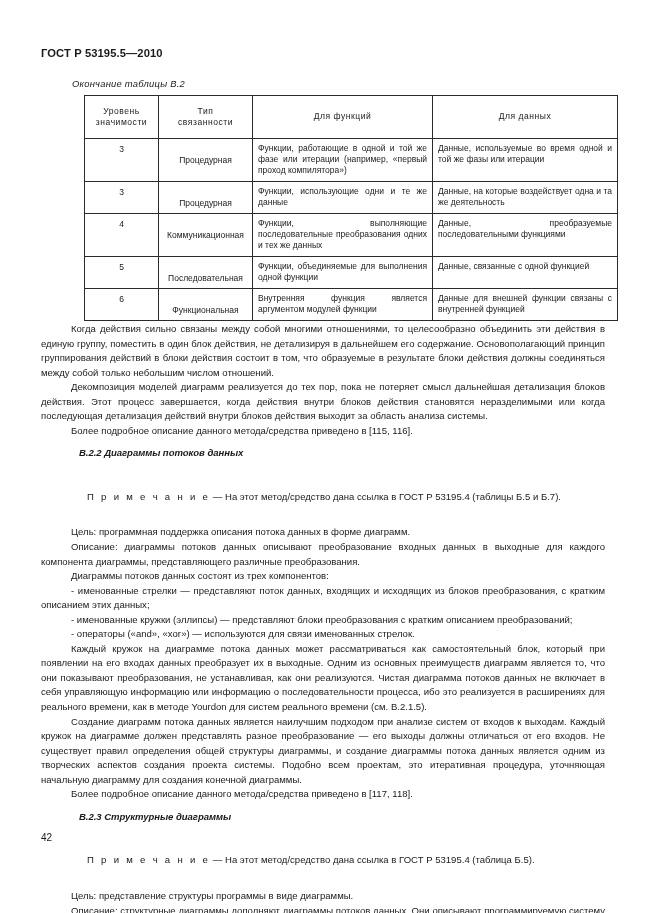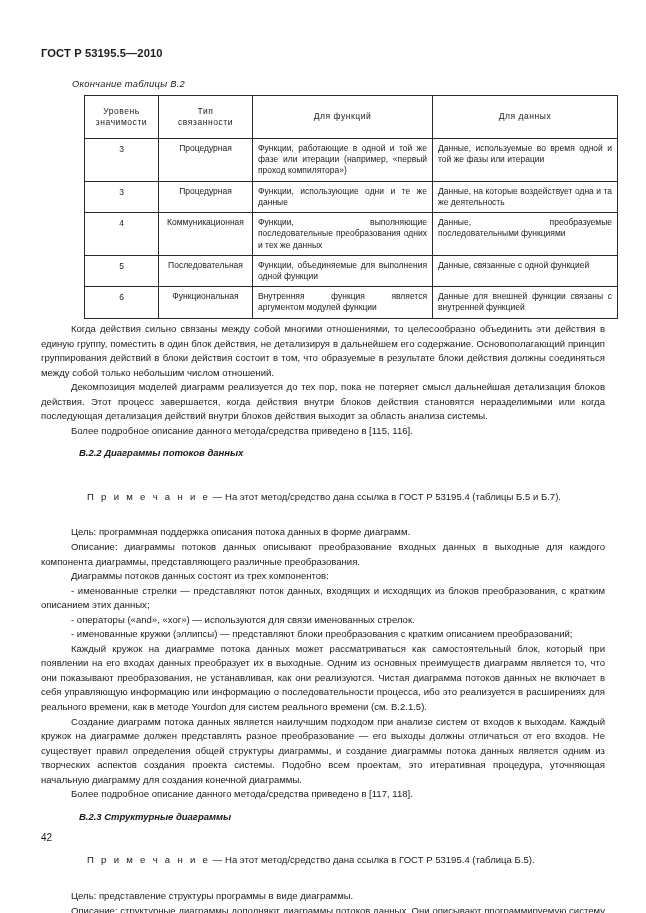--- a/index.html
+++ b/index.html
@@ -73,21 +73,21 @@
     letter-spacing: 0.55px;
     padding: 6px 4px;
     height: 30px;
   }
   table.gost tbody td.c-level {
     text-align: center;
     padding-top: 5px;
   }
   table.gost tbody td.c-type {
     text-align: center;
-    padding-top: 4px;
+    padding-top: 16px;
   }
   table.gost tbody td.c-func,
   table.gost tbody td.c-data {
     text-align: justify;
     text-align-last: left;
   }
   col.w-level { width: 74px; }
   col.w-type  { width: 94px; }
   col.w-func  { width: 180px; }
   col.w-data  { width: 185px; }
@@ -214,22 +214,22 @@
     <p class="note">
       <span class="note-word">П р и м е ч а н и е</span>
       <span>— На этот метод/средство дана ссылка в ГОСТ Р 53195.4 (таблицы Б.5 и Б.7).</span>
     </p>
     <div class="spacer-sm"></div>
 
     <p>Цель: программная поддержка описания потока данных в форме диаграмм.</p>
     <p>Описание: диаграммы потоков данных описывают преобразование входных данных в выходные для каждого компонента диаграммы, представляющего различные преобразования.</p>
     <p>Диаграммы потоков данных состоят из трех компонентов:</p>
     <p class="dash-item">- именованные стрелки — представляют поток данных, входящих и исходящих из блоков преобразования, с кратким описанием этих данных;</p>
+    <p class="dash-item">- именованные кружки (эллипсы) — представляют блоки преобразования с кратким описанием преобразований;</p>
     <p class="dash-item">- операторы («and», «хог») — используются для связи именованных стрелок.</p>
-    <p class="dash-item">- именованные кружки (эллипсы) — представляют блоки преобразования с кратким описанием преобразований;</p>
     <p>Каждый кружок на диаграмме потока данных может рассматриваться как самостоятельный блок, который при появлении на его входах данных преобразует их в выходные. Одним из основных преимуществ диаграмм является то, что они показывают преобразования, не устанавливая, как они реализуются. Чистая диаграмма потоков данных не включает в себя управляющую информацию или информацию о последовательности процесса, ибо это реализуется в расширениях для реального времени, как в методе Yourdon для систем реального времени (см. В.2.1.5).</p>
     <p>Создание диаграмм потока данных является наилучшим подходом при анализе систем от входов к выходам. Каждый кружок на диаграмме должен представлять разное преобразование — его выходы должны отличаться от его входов. Не существует правил определения общей структуры диаграммы, и создание диаграммы потока данных является одним из творческих аспектов создания проекта системы. Подобно всем проектам, это итеративная процедура, уточняющая начальную диаграмму для создания конечной диаграммы.</p>
     <p>Более подробное описание данного метода/средства приведено в [117, 118].</p>
 
     <h4 class="sub-head">В.2.3 Структурные диаграммы</h4>
     <div class="spacer-sm"></div>
 
     <p class="note">
       <span class="note-word">П р и м е ч а н и е</span>
       <span>— На этот метод/средство дана ссылка в ГОСТ Р 53195.4  (таблица Б.5).</span>

